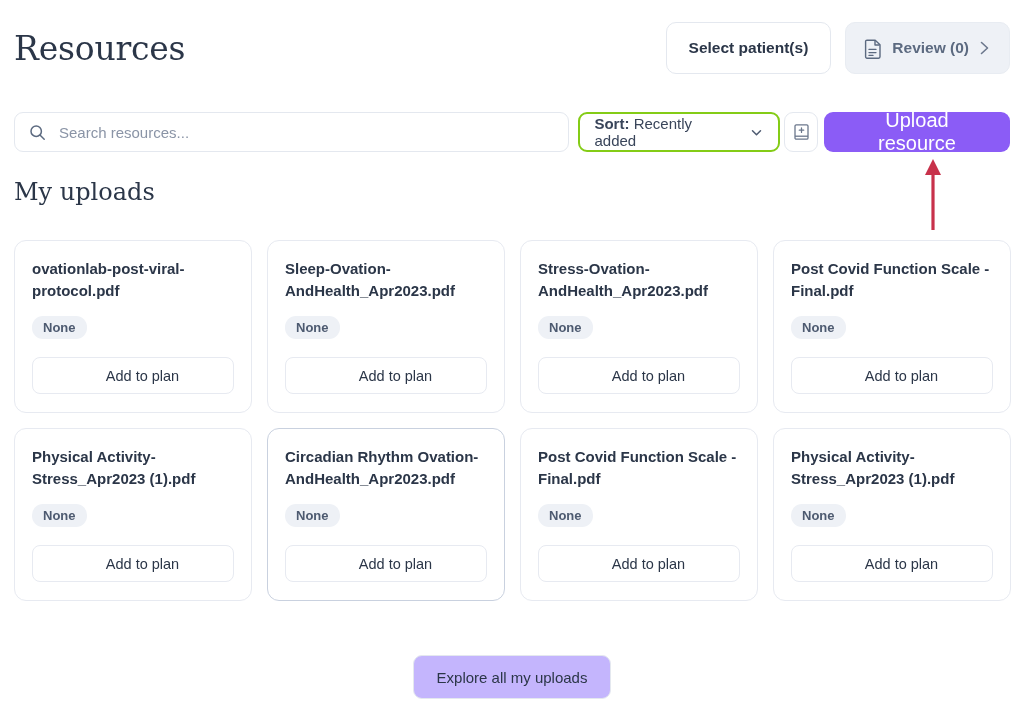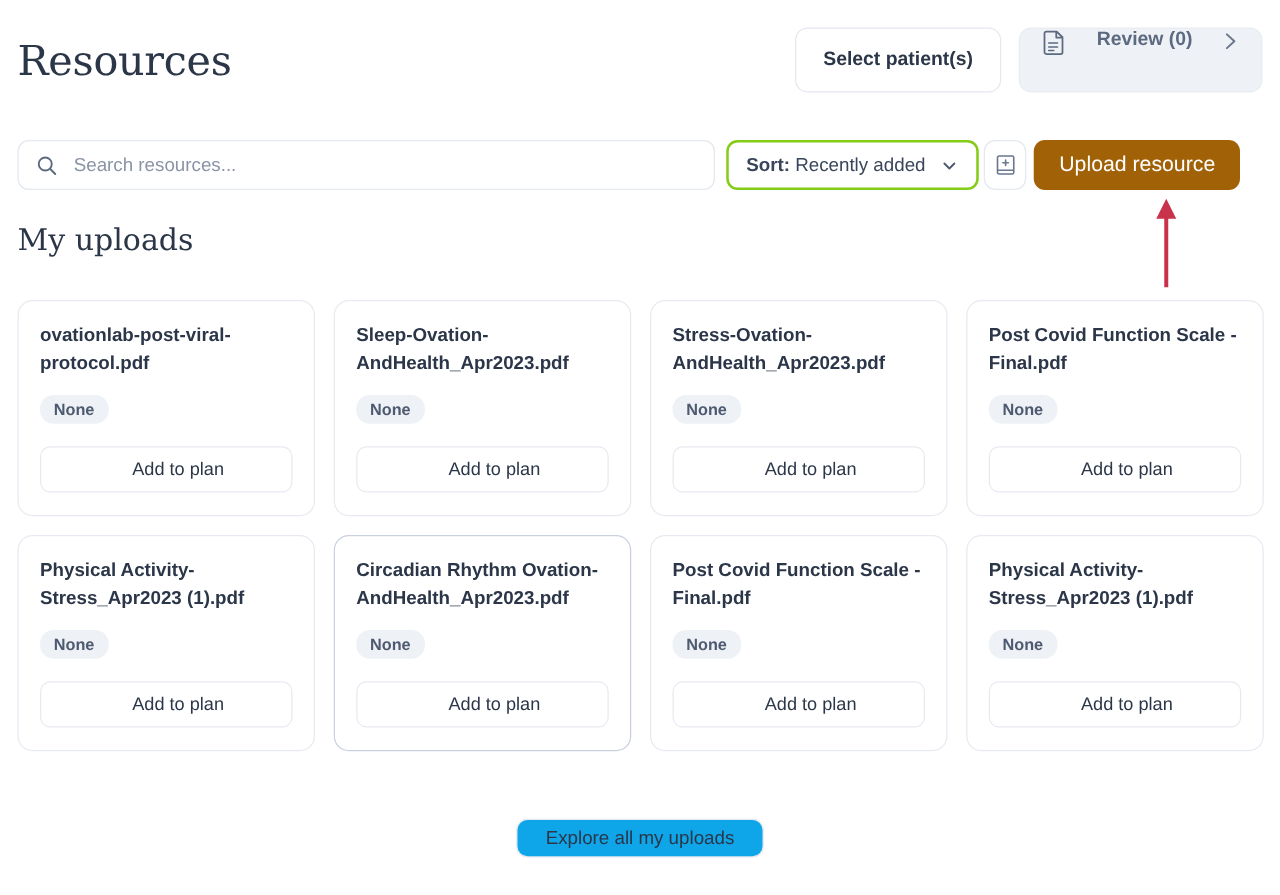--- a/index.html
+++ b/index.html
@@ -28,21 +28,21 @@
   .btn-select-patients {
     height: 52px; padding: 0 22px;
     background: #ffffff; border: 1px solid #e4e8ef; border-radius: 10px;
     font-size: 15.5px; font-weight: 600; color: #2b3648;
     display: flex; align-items: center; cursor: pointer;
     font-family: "Liberation Sans", sans-serif;
   }
   .btn-review {
     height: 52px; padding: 0 18px;
     background: #eef1f6; border: 1px solid #e8ecf2; border-radius: 10px;
-    display: flex; align-items: flex-start; gap: 24px; cursor: pointer;
+    display: flex; align-items: center; gap: 9px; cursor: pointer;
     color: #5c6a80;
   }
   .btn-review .review-label { font-size: 15.5px; font-weight: 600; color: #5c6a80; }
   .icon { display: inline-flex; align-items: center; justify-content: center; }
 
   
   .toolbar {
     position: absolute; left: 14px; top: 112px;
     width: 996px; height: 40px;
     display: flex; align-items: center; 
@@ -66,22 +66,22 @@
   }
   .sort-box b { font-weight: 700; }
   .sort-box .sort-value { font-weight: 400; }
   .icon-btn {
     width: 34px; height: 40px; margin-left: 4px;
     border: 1px solid #e4e8ef; border-radius: 9px; background: #fff;
     display: flex; align-items: center; justify-content: center; cursor: pointer;
   }
   .btn-upload {
     height: 40px; padding: 0 20px; margin-left: 6px;
-    background: #a16207; border: none; border-radius: 9px;
-    color: #ffffff; font-size: 17px; font-weight: 400; cursor: pointer;
+    background: #8b5cf6; border: none; border-radius: 9px;
+    color: #ffffff; font-size: 20px; font-weight: 400; cursor: pointer;
     display: flex; align-items: center;
     font-family: "Liberation Sans", sans-serif;
   }
 
   
   .section-title {
     position: absolute; left: 14px; top: 178px;
     font-family: "DejaVu Serif", "Liberation Serif", serif;
     font-size: 24px; font-weight: 400; color: #2b3648; margin: 0; line-height: 1.2;
   }
@@ -114,22 +114,22 @@
     font-family: "Liberation Sans", sans-serif;
     padding-left: 25px;
   }
 
   
   .footer {
     position: absolute; left: 0; top: 655px; width: 1024px;
     display: flex; justify-content: center;
   }
   .btn-explore {
-    height: 31px; padding: 0 23px;
-    background: #0ea5e9; border: 1px solid #e4e8ef; border-radius: 9px;
+    height: 44px; padding: 0 23px;
+    background: #c4b5fd; border: 1px solid #e4e8ef; border-radius: 9px;
     font-size: 15px; color: #2b3648; cursor: pointer;
     font-family: "Liberation Sans", sans-serif;
   }
 
   
   .annotation-arrow {
     position: absolute; left: 922px; top: 157px;
     width: 22px; height: 73px; pointer-events: none;
   }
 </style>

